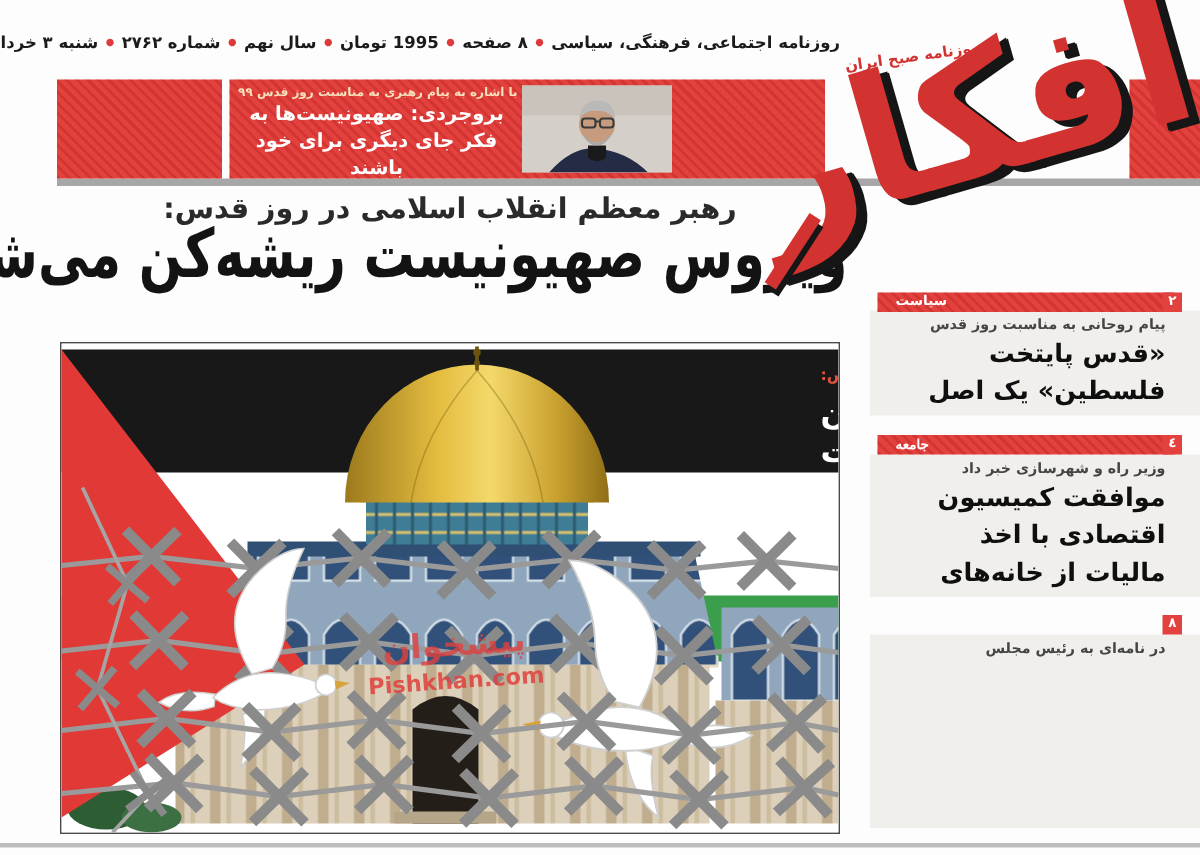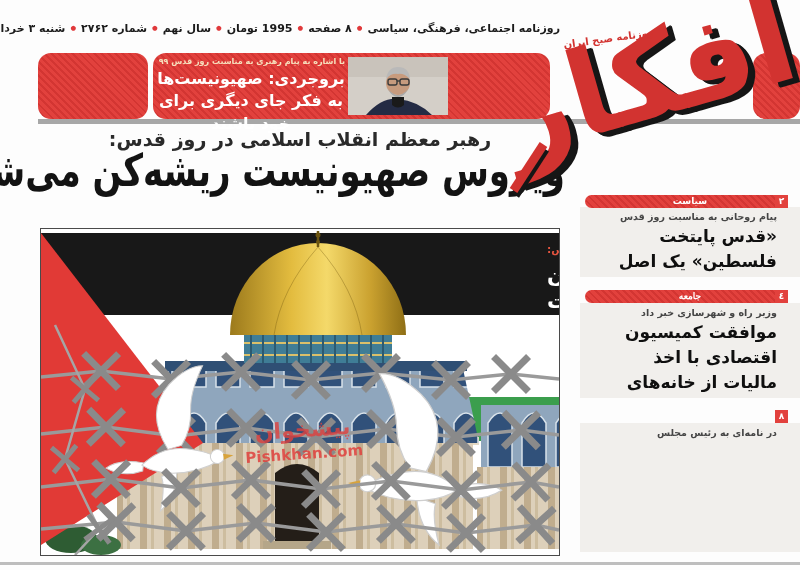--- a/index.html
+++ b/index.html
@@ -28,29 +28,28 @@
     text-shadow:5px 5px 0 #161616,6px 6px 0 #161616;
   }
   .logo-tail{
     position:absolute;left:524px;top:140px;width:9px;height:55px;z-index:6;
     background:#d23330;box-shadow:4px 3px 0 #161616;transform:rotate(33deg);
   }
   
   .hatch-red{
     background-color:#e2413d;
     background-image:repeating-linear-gradient(45deg,rgba(172,22,22,.28) 0 2px,rgba(172,22,22,0) 2px 5px);
-    border-radius:13px;
   }
   .shadow-bar{position:absolute;left:38px;top:119px;width:762px;height:5px;background:#a7a7a7;z-index:1;}
   .banner-left{position:absolute;left:38px;top:53px;width:110px;height:66px;z-index:2;}
   .banner-right{position:absolute;left:753px;top:53px;width:47px;height:66px;z-index:2;}
   .banner-main{position:absolute;left:153px;top:53px;width:397px;height:66px;z-index:2;}
   .banner-text{position:absolute;left:4px;top:4px;width:188px;text-align:center;}
   .banner-kicker{font-size:8px;font-weight:bold;color:#f6e0bd;margin-bottom:2px;text-align:right;}
-  .banner-headline{font-size:16px;font-weight:bold;color:#ffffff;line-height:1.4;}
+  .banner-headline{font-size:13px;font-weight:bold;color:#ffffff;line-height:1.4;}
   .banner-photo{position:absolute;left:195px;top:4px;width:100px;height:58px;background:#d8d3cc;}
   
   .lead-kicker{
     position:absolute;left:40px;top:128px;width:520px;text-align:center;
     font-size:19px;font-weight:bold;color:#2a2a2a;
   }
   .lead-headline{
     position:absolute;left:35px;top:144px;width:530px;text-align:center;
     font-size:34px;font-weight:bold;color:#131313;white-space:nowrap;
     transform:scaleY(1.32);transform-origin:center top;letter-spacing:-1px;
@@ -58,21 +57,21 @@
   
   .front-photo{
     position:absolute;left:40px;top:228px;width:518px;height:326px;
     border:1px solid #4a4a4a;background:#ffffff;
   }
   .front-photo svg{display:block;width:100%;height:100%;}
   
   .section-bar{
     position:absolute;left:585px;width:198px;height:13px;z-index:2;
     color:#ffffff;font-size:9px;font-weight:bold;line-height:13px;
-    text-align:center;padding-left:12px;box-sizing:border-box;
+    text-align:left;padding-left:12px;box-sizing:border-box;
   }
   .page-badge{
     position:absolute;left:775px;width:13px;height:13px;z-index:2;
     background:#e2413d;color:#ffffff;font-size:9px;font-weight:bold;
     text-align:center;line-height:13px;
   }
   .side-block{
     position:absolute;left:580px;width:222px;background:#f1efec;
     box-sizing:border-box;padding:4px 25px;overflow:hidden;text-align:right;
   }

